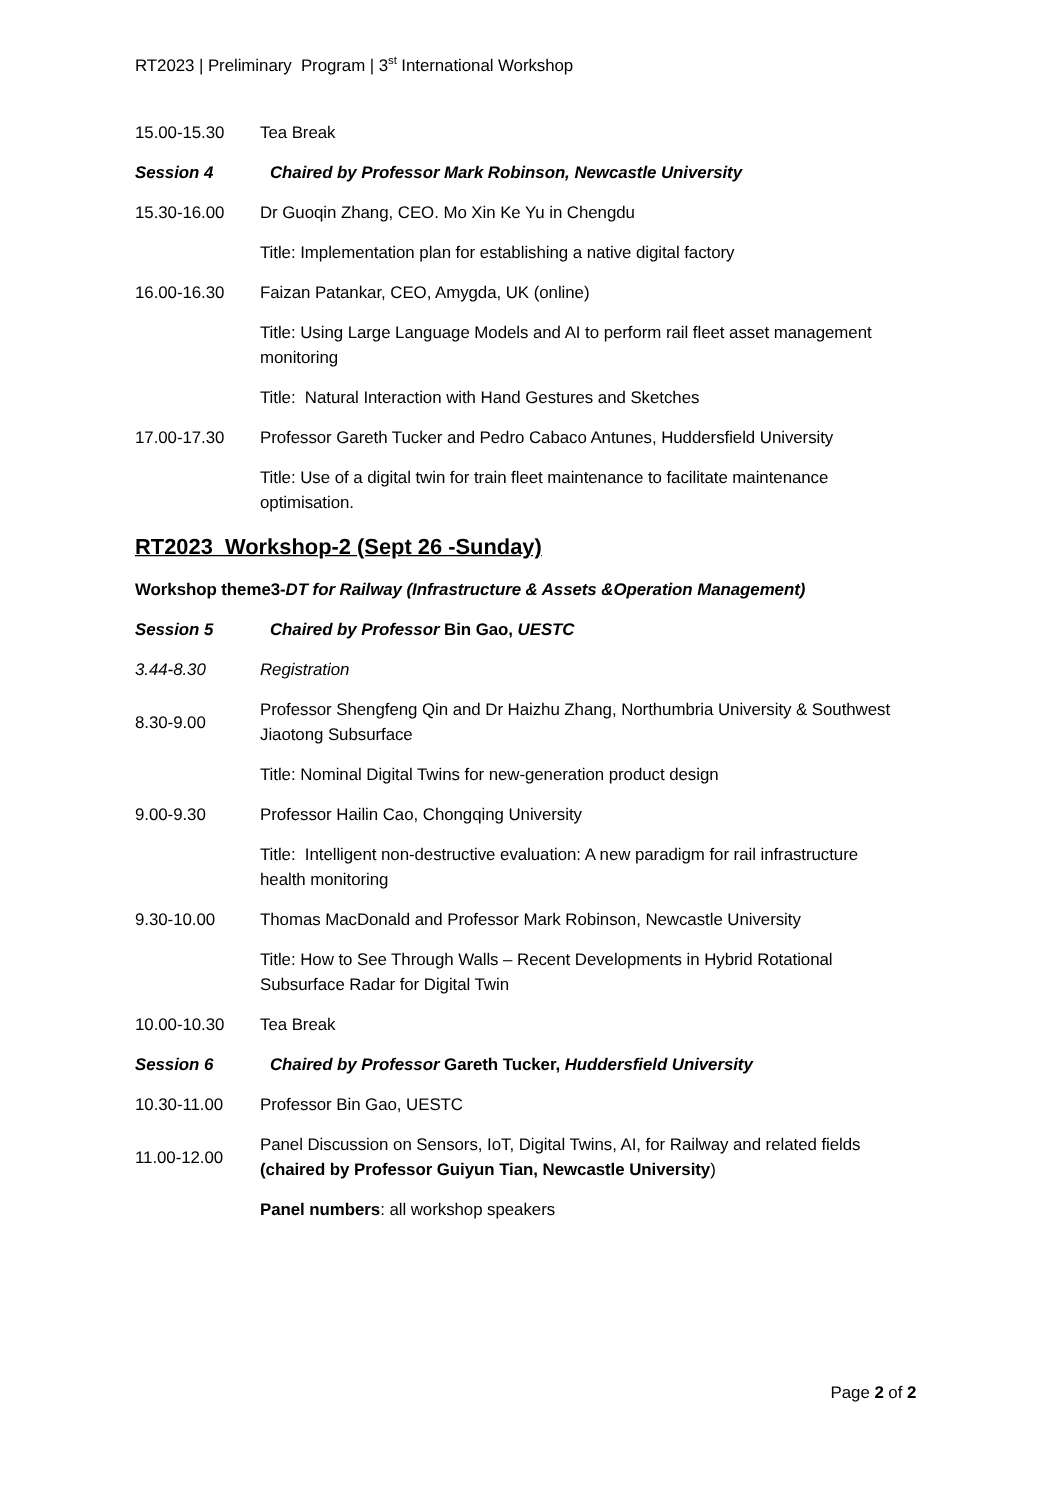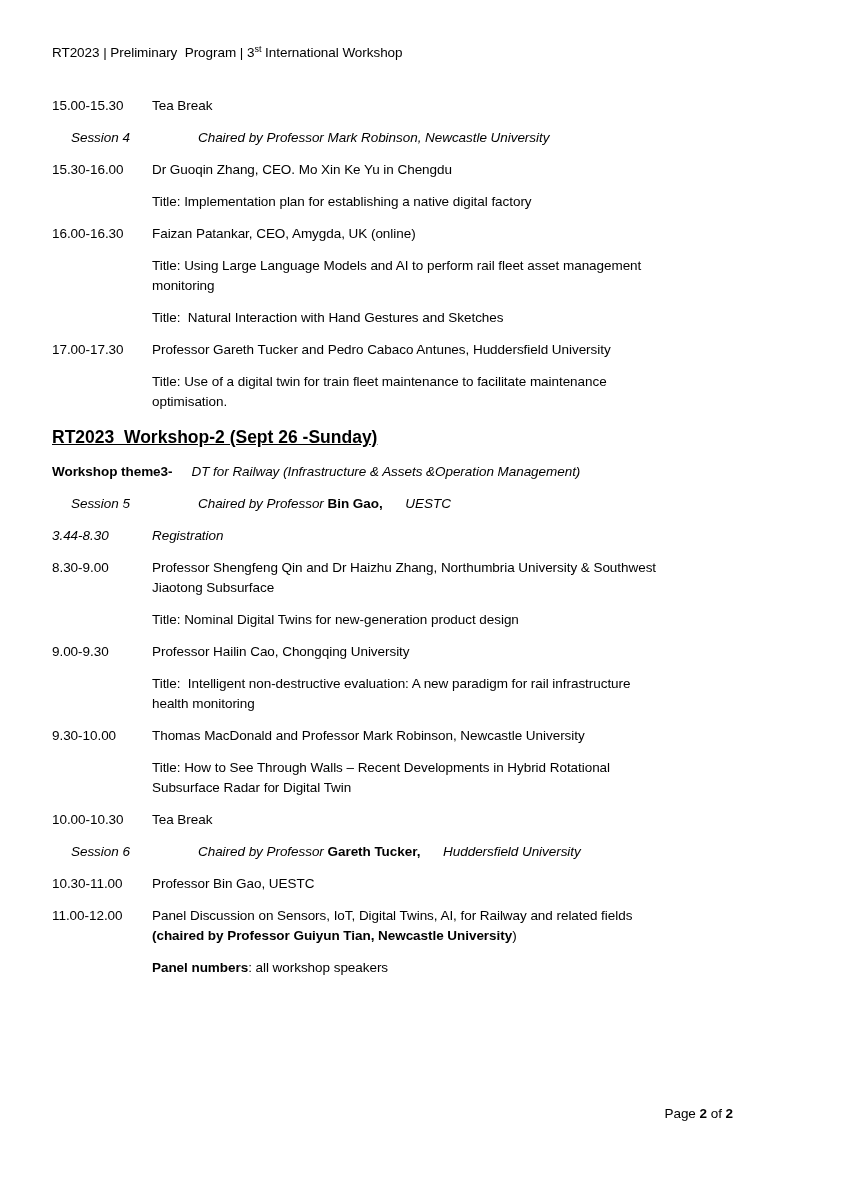--- a/index.html
+++ b/index.html
@@ -2,38 +2,38 @@
 <html><head>
 <meta charset="utf-8">
 <style>
   html, body { margin: 0; padding: 0; background: #ffffff; }
   .page {
     position: relative;
     width: 843px;
     height: 1190px;
     background: #ffffff;
     box-sizing: border-box;
-    padding: 43px 98px 0 52px;
+    padding: 43px 98px 0 108px;
     font-family: "Liberation Sans", sans-serif;
     font-size: 13.5px;
     color: #000000;
     letter-spacing: -0.05px;
     overflow: hidden;
   }
   .hdr { line-height: 20px; margin-bottom: 33px; white-space: pre-wrap; }
   .hdr sup { font-size: 9px; line-height: 0; }
-  .row { display: flex; margin-bottom: 12px; }
+  .row { display: flex; margin-bottom: 12px; align-items: center; }
   .time { flex: 0 0 100px; width: 100px; line-height: 20px; white-space: pre-wrap; }
   .content { flex: 1; line-height: 20px; min-width: 0; }
   .row.session .content { padding-left: 8px; }
   .line { white-space: pre-wrap; }
   .s-n { font-weight: 400; font-style: normal; }
   .s-b { font-weight: 700; }
   .s-i { font-style: italic; }
-  .s-bi { font-weight: 400; font-style: italic; margin-left: 19px; }
+  .s-bi { font-weight: 700; font-style: italic; }
   .heading {
     font-size: 17.5px;
     font-weight: 700;
     text-decoration: underline;
     line-height: 26px;
     margin: 2px 0 12px 0;
     letter-spacing: 0;
     white-space: pre-wrap;
   }
   .theme { line-height: 20px; margin-bottom: 12px; white-space: pre-wrap; }

